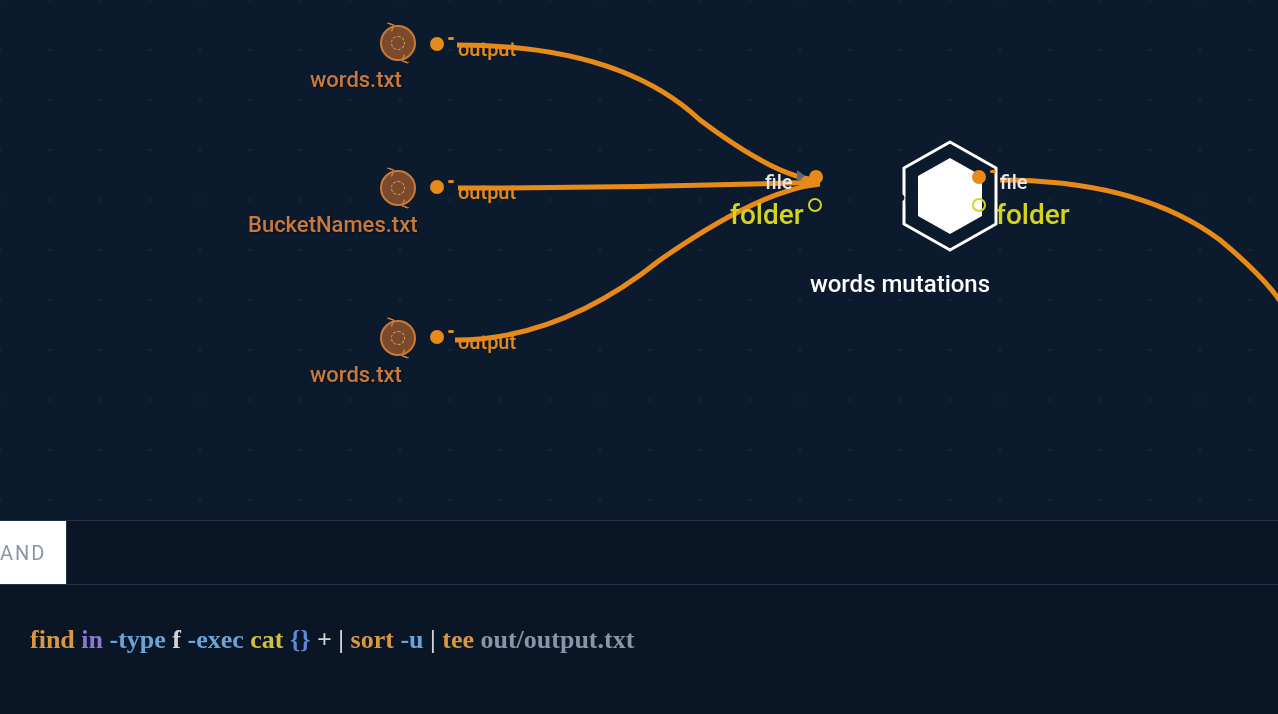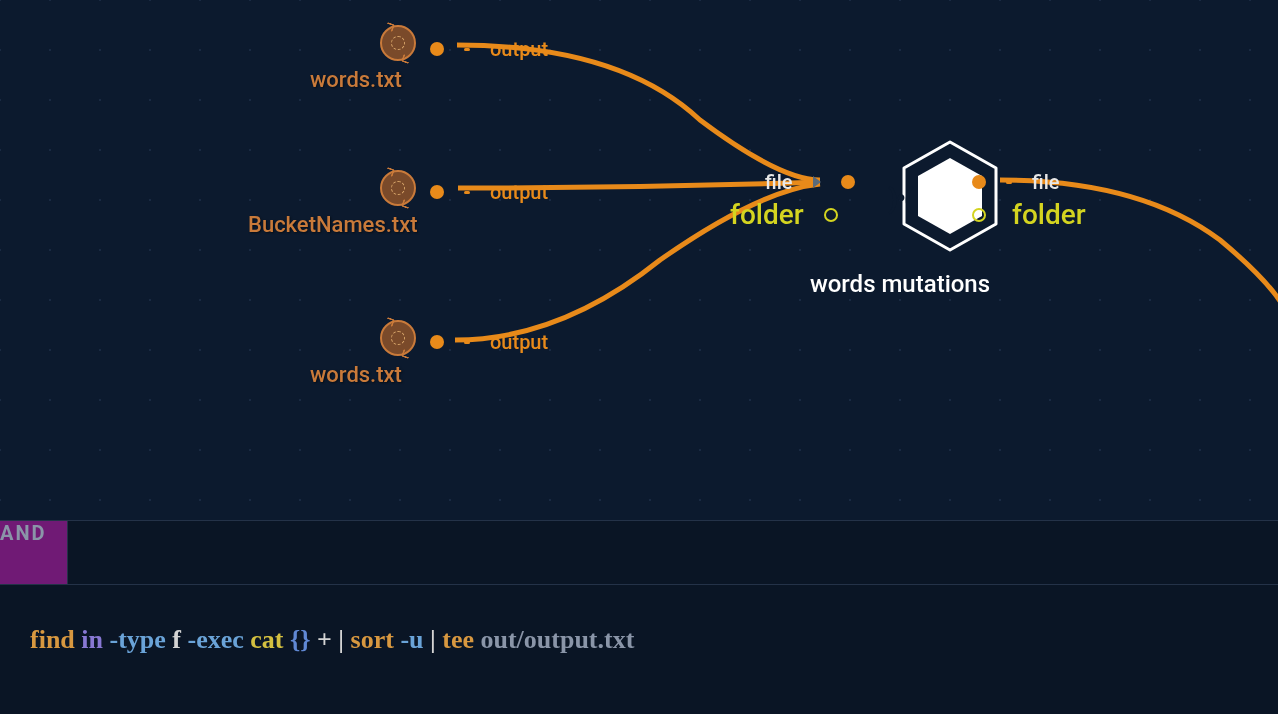--- a/index.html
+++ b/index.html
@@ -69,22 +69,22 @@
     color: #c97a3a;
     font-size: 22px;
     font-weight: 500;
     white-space: nowrap;
     text-shadow: 1px 1px 2px rgba(0,0,0,0.5);
     text-align: center;
   }
   .port {
     position: absolute;
     display: flex;
-    align-items: center;
-    gap: 20px;
+    align-items: flex-start;
+    gap: 4px;
   }
   .port-dot-filled {
     width: 14px; height: 14px;
     border-radius: 50%;
     background: #e88a1a;
   }
   .port-dot-dash {
     width: 6px; height: 3px;
     background: #e88a1a;
     border-radius: 2px;
@@ -153,29 +153,28 @@
   }
   .tab-row {
     height: 64px;
     display: flex;
     align-items: stretch;
     border-bottom: 1px solid #243248;
   }
   .tab {
     padding: 0 20px 0 0;
     display: flex;
-    align-items: flex-start;
+    align-items: center;
     color: #8a95a8;
     font-size: 20px;
     letter-spacing: 2px;
-    background: #701a75;
+    background: #ffffff;
     border-right: 1px solid #243248;
     min-width: 60px;
     justify-content: flex-end;
-    font-weight: bold;
   }
   .command-area {
     padding: 40px 0 0 30px;
     font-family: Liberation Serif, serif;
     font-size: 26px;
     font-weight: 600;
   }
   .cmd-find { color: #d89840; }
   .cmd-arg { color: #8878d4; }
   .cmd-flag { color: #6aa3d8; }

